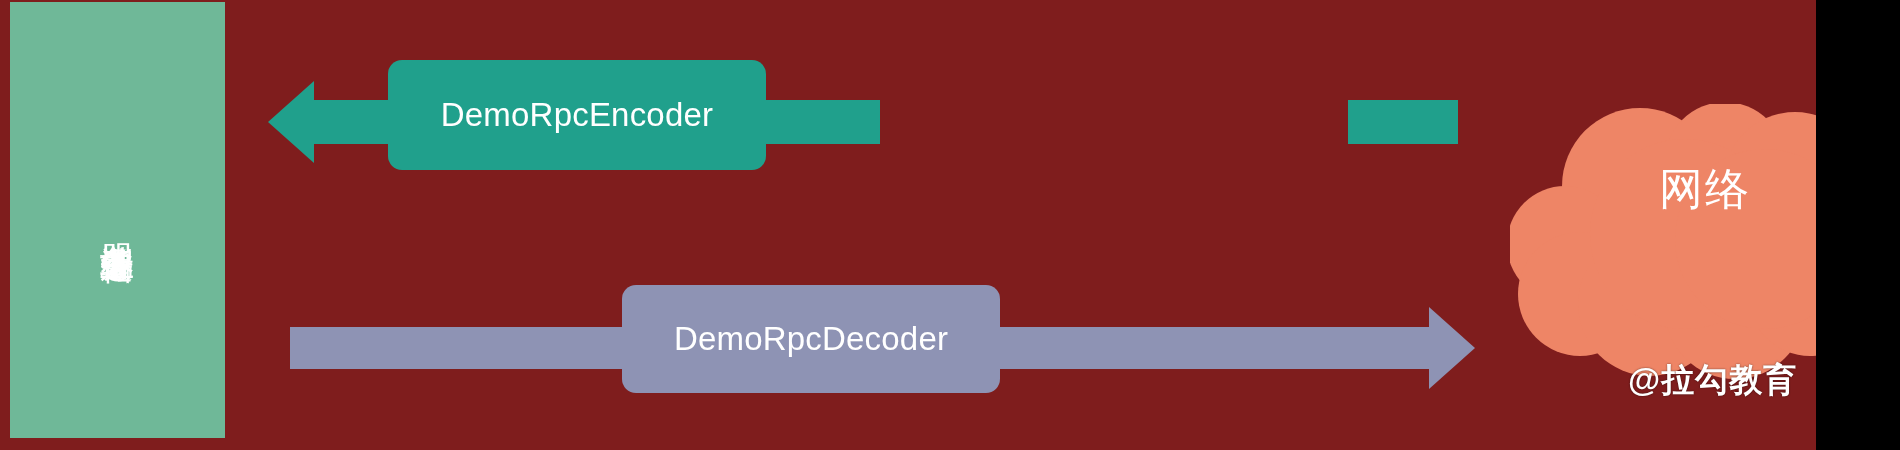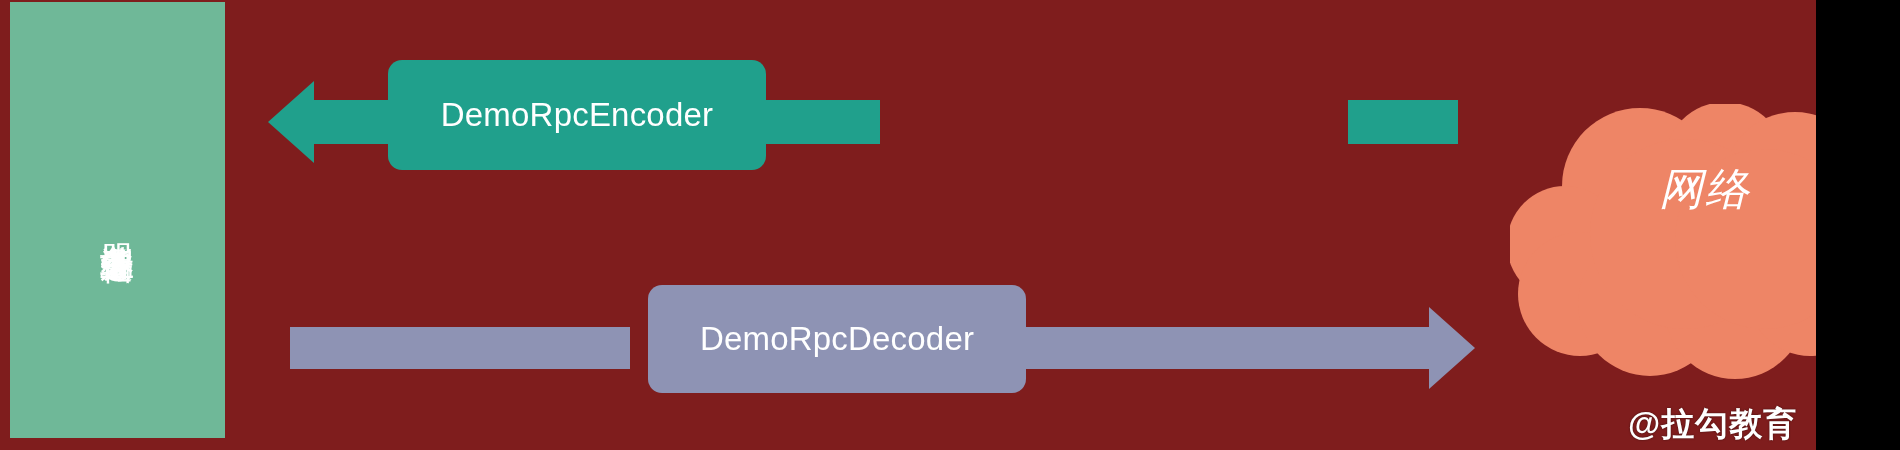--- a/index.html
+++ b/index.html
@@ -96,35 +96,33 @@
   .cloud-label {
     position: absolute;
     left: 1510px;
     top: 160px;
     width: 390px;
     text-align: center;
     color: #FFFFFF;
     font-size: 44px;
     letter-spacing: 2px;
     pointer-events: none;
-    font-style: italic;
   }
 
   
   .watermark {
     position: absolute;
     left: 1628px;
     top: 358px;
     color: #FFFFFF;
     font-size: 33px;
     font-weight: 700;
     letter-spacing: 1px;
     text-shadow: 0 0 2px rgba(0,0,0,0.55);
     white-space: nowrap;
-    margin-top: 44px;
   }
 </style>
 </head>
 <body>
 
 <div id="canvas">
 
   <div class="server-panel">
     <div class="server-panel-label">服务端业务逻辑</div>
   </div>
@@ -149,21 +147,21 @@
   <div class="lav-shaft" style="left:290px; top:327px; width:340px; height:42px;"></div>
 
   <div class="lav-shaft" style="left:995px; top:327px; width:440px; height:42px;"></div>
 
   <div class="lav-head">
     <svg width="46" height="82" viewBox="0 0 46 82">
       <polygon points="46,41 0,0 0,82" fill="#8E93B4"></polygon>
     </svg>
   </div>
 
-  <div class="node-box lav" style="left:648px; top:285px; width:378px; height:108px;">
+  <div class="node-box lav" style="left:622px; top:285px; width:378px; height:108px;">
     <span>DemoRpcDecoder</span>
   </div>
 
   <div class="cloud">
     <svg width="390" height="280" viewBox="0 0 390 280">
       <g fill="#EE8566">
         <circle cx="130" cy="82" r="78"></circle>
         <circle cx="215" cy="58" r="60"></circle>
         <circle cx="285" cy="80" r="72"></circle>
         <circle cx="330" cy="140" r="68"></circle>

